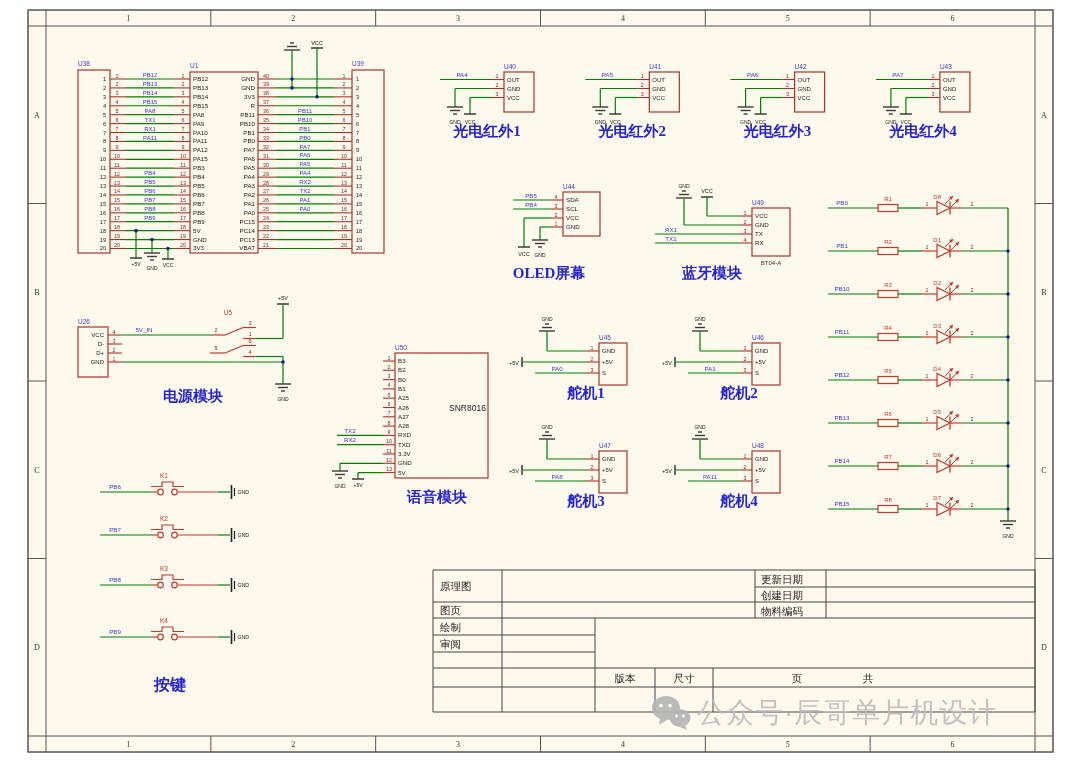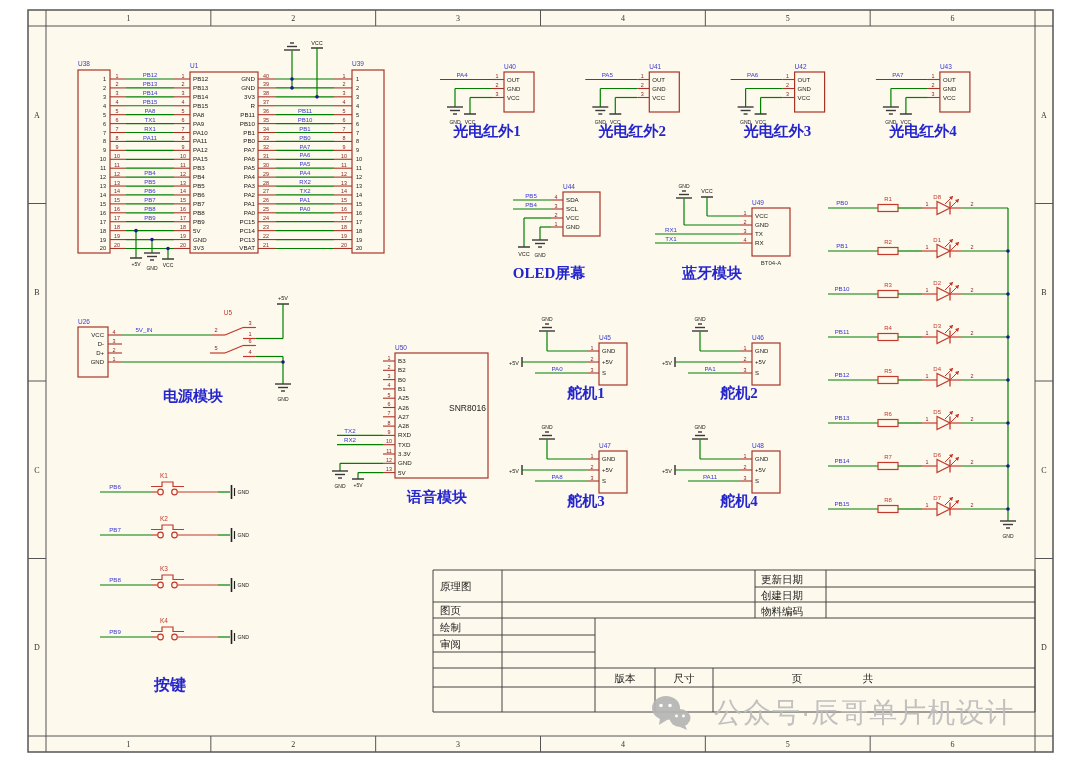--- a/index.html
+++ b/index.html
@@ -1,19 +1,19 @@
 <!DOCTYPE html>
 <html><head>
 <meta charset="utf-8">
 <style>
   html,body{margin:0;padding:0;}
   body{width:1080px;height:763px;position:relative;background:#ffffff;overflow:hidden;
        font-family:"Liberation Sans", sans-serif;}
   #schematic{position:absolute;left:0;top:0;}
-  .watermark{position:absolute;left:650px;top:694px;display:flex;align-items:flex-start;gap:22px;
+  .watermark{position:absolute;left:650px;top:694px;display:flex;align-items:flex-start;gap:5px;
        color:#bdbdbd;font-size:28px;font-weight:500;white-space:nowrap;z-index:3;opacity:.92;
        font-family:"Liberation Sans", sans-serif;letter-spacing:1px;}
 </style>
 </head>
 <body>
 
 <svg id="schematic" width="1080" height="763" viewBox="0 0 1080 763">
     <g>
       <rect x="28" y="10" width="1025" height="742" fill="#FDF9EC" stroke="#555" stroke-width="1.5"></rect>
       <rect x="46" y="26" width="989" height="710" fill="none" stroke="#555" stroke-width="1"></rect>

